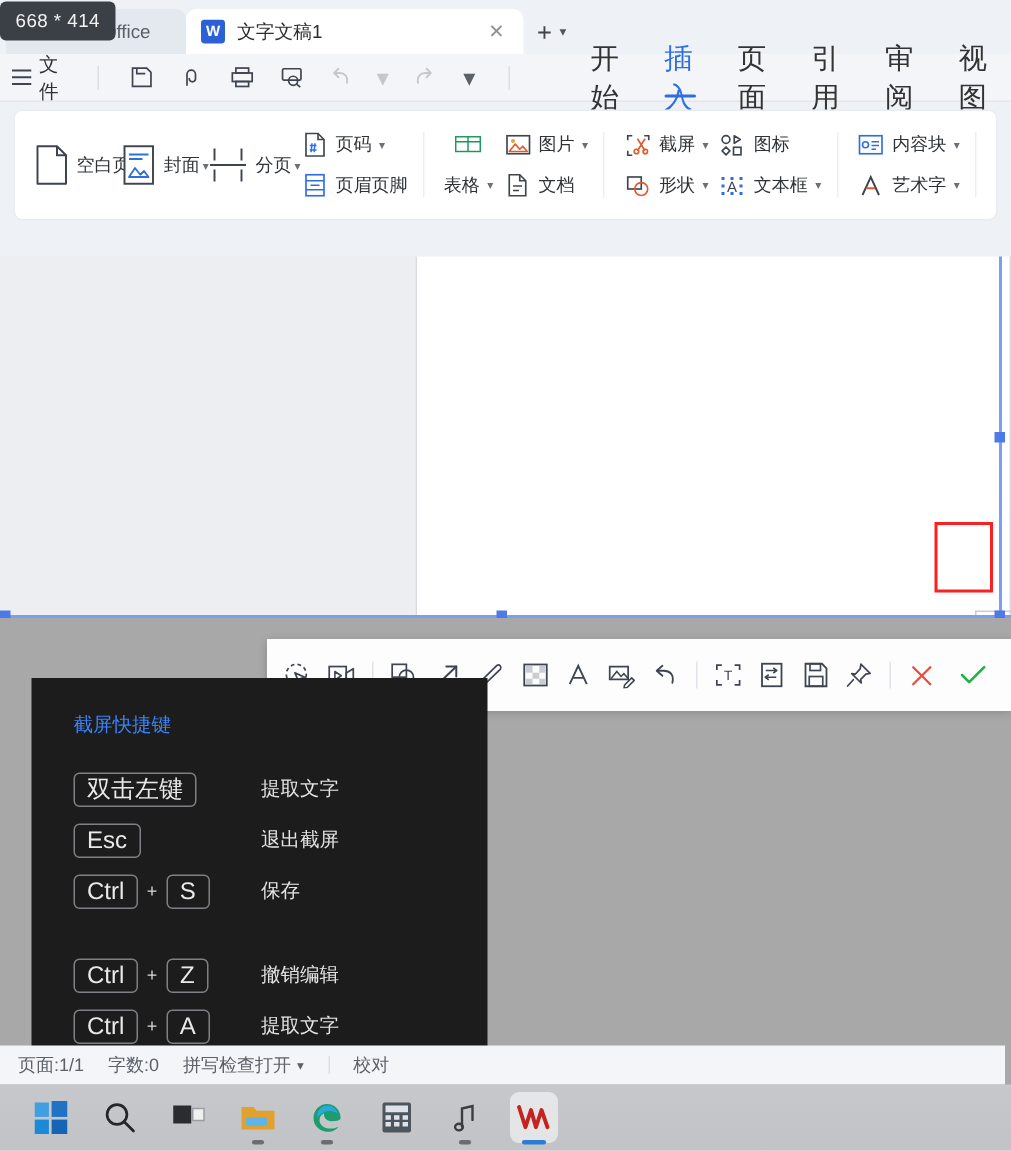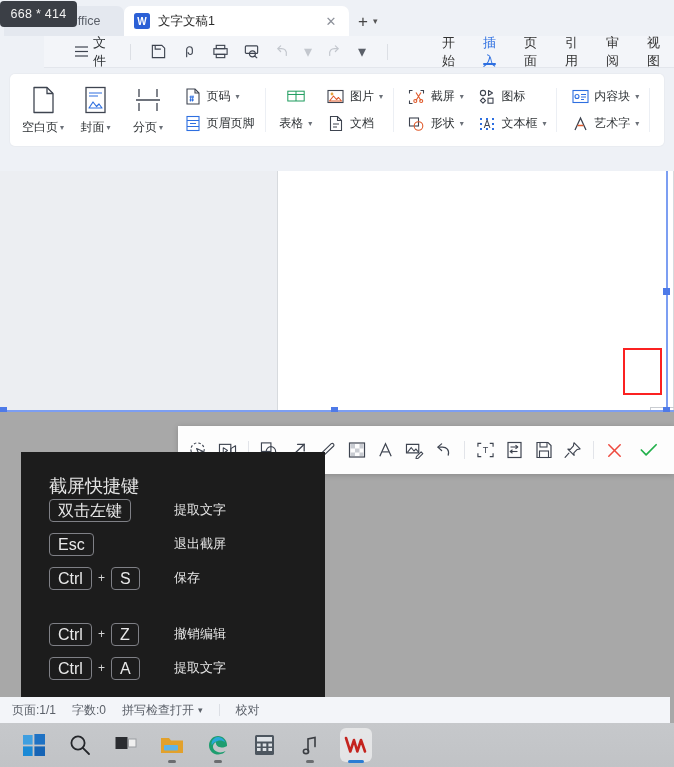--- a/index.html
+++ b/index.html
@@ -39,41 +39,41 @@
   .size-tip {
     position:absolute; left:0px; top:1px; width:77px; height:26px;
     background:#3b3f46; border-radius:4px;
     display:flex; align-items:center; justify-content:center;
     color:#f2f2f2; font-size:12.5px; letter-spacing:.3px; z-index:40;
   }
 
   
   .menurow {
     height:32px; background:#f3f5f9; display:flex; align-items:center;
-    padding-left:25px; gap:11px; border-bottom:1px solid #e3e6ec;margin-left:44px;
+    padding-left:2px; gap:11px; border-bottom:1px solid #e3e6ec;
   }
   .qicon { width:30px;height:26px;display:flex;align-items:center;justify-content:center;color:#3e4450;}
   .qicon.dim { color:#c3c7ce; }
   .file-btn { display:flex;align-items:center;gap:5px;font-size:13px;color:#2f3336;padding:0 6px;}
   .vsep { width:1px;height:16px;background:#dcdfe5;margin:0 7px; }
   .menus { display:flex; align-items:center; gap:0; margin-left:22px;}
-  .menu-item { font-size:13px; color:#333; padding:0 14px; height:30px;
+  .menu-item { font-size:19px; color:#333; padding:0 14px; height:30px;
                display:flex;align-items:center; position:relative;}
   .menu-item.active { color:#2e6fe0; font-weight:normal;}
   .menu-item.active:after{ content:""; position:absolute; bottom:2px; left:14px; right:14px;
                            height:2px; background:#2e6fe0; border-radius:1px;}
 
   
   .ribbon {
     height:72px; background:#ffffff; margin:6px 10px 0 10px; border-radius:5px;
     display:flex; align-items:center; padding:2px 4px 2px 12px; position:relative;
     box-shadow:0 0 0 1px #e9ecf1;
     overflow:hidden;
   }
-  .big-btn { width:55px; display:flex;flex-direction:column;align-items:center;gap:4px; }
+  .big-btn { width:55px; display:flex;flex-direction:row;align-items:center;gap:4px; }
   .big-btn .gl { height:30px;display:flex;align-items:center;justify-content:center;}
   .big-btn .lb { font-size:12px;color:#2f3336; display:flex;align-items:center;gap:2px;white-space:nowrap;}
   .caret { font-size:8px; color:#6b7078; }
   .stack { display:flex;flex-direction:column;justify-content:center;gap:7px;margin-left:4px;}
   .srow { display:flex;align-items:center;gap:5px; height:20px;}
   .srow .ic { width:18px;height:18px;display:flex;align-items:center;justify-content:center;flex:none;}
   .srow .lb { font-size:12px;color:#2f3336;white-space:nowrap;}
   .srow.dimmed .lb { color:#c2c6cd; }
   .gsep { width:1px;height:44px;background:#eceff4;margin:0 10px;}
   .colgap { width:14px; }
@@ -111,21 +111,21 @@
   .tb.green { color:#22b04b; }
   .tbsep { width:1px;height:18px;background:#e2e4e9;margin:0 6px;flex:none;}
   .redbox { position:absolute; left:623px; top:177px; width:39px; height:47px;
             border:2px solid #fb2121; }
 
   
   .panel {
     position:absolute; left:21px; top:452px; width:304px; height:266px;
     background:#1c1c1c; color:#e8e8e8; padding:22px 0 0 28px;
   }
-  .panel-title { font-size:18px; color:#e5e5e5; }
+  .panel-title { font-size:13px; color:#3b82f6; margin-bottom:22px; }
   .krow { display:flex; align-items:center; height:24px; margin-bottom:10px;}
   .keys { width:125px; display:flex; align-items:center; gap:6px;}
   .key {
     border:1px solid #7f8086; border-radius:4px; padding:2px 8px;
     font-size:16px; color:#e9e9e9; line-height:17px; min-width:28px;
     text-align:center; background:transparent;
   }
   .plus { font-size:12px;color:#d6d6d6;}
   .kdesc { font-size:13px; color:#e4e4e4; }
   .spacer { height:22px; }

